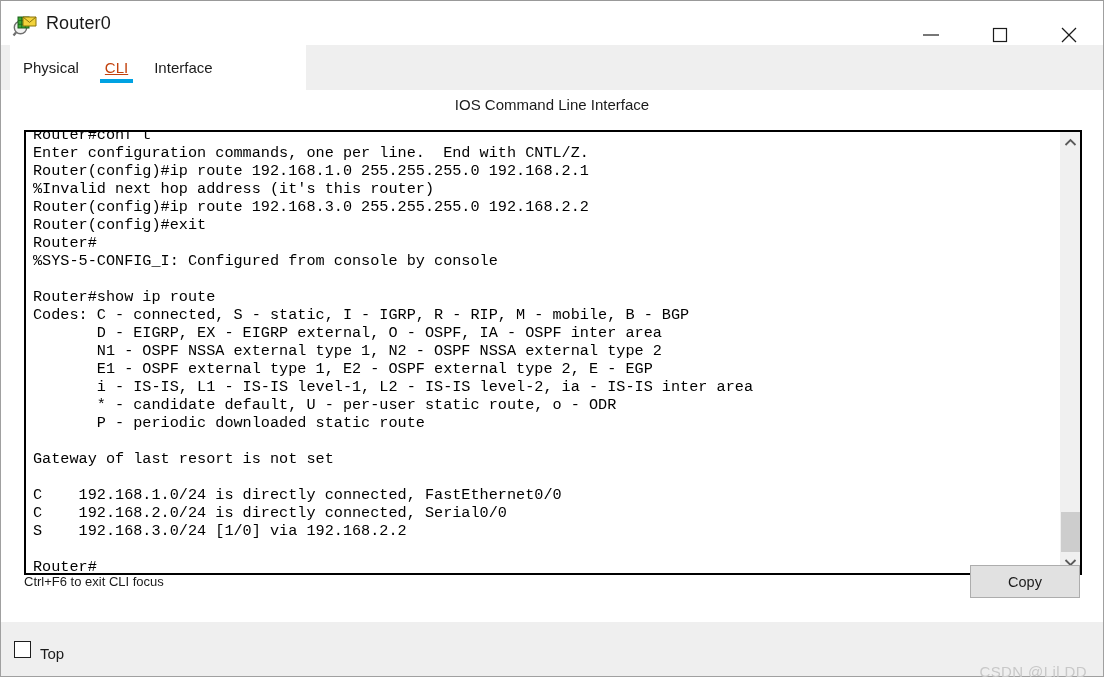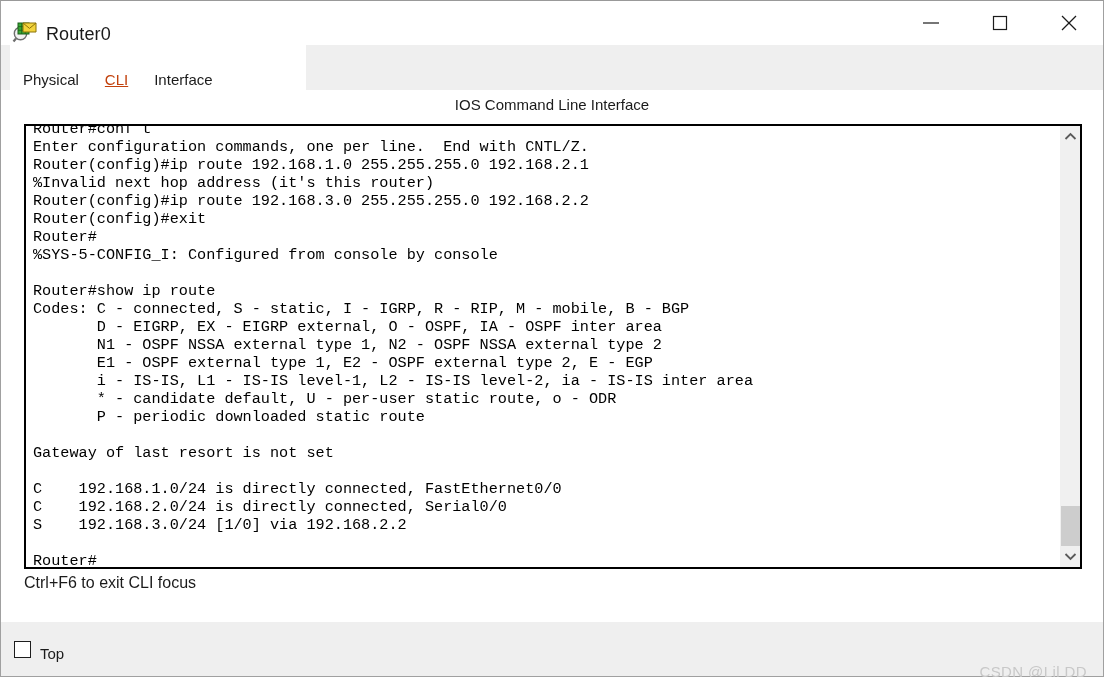--- a/index.html
+++ b/index.html
@@ -13,24 +13,24 @@
   #app {
     position: relative;
     width: 1104px; height: 677px;
     background: #ffffff;
     border: 1px solid #a0a0a0;
     border-top: 1px solid #999999;
   }
 
   
   #titlebar {
-    position: absolute; left: 0; top: 0;
+    position: absolute; left: 0; top: 12px;
     width: 1102px; height: 44px;
     background: #ffffff;
-    display: flex; align-items: flex-end;
+    display: flex; align-items: flex-start;
   }
   #title-icon {
     width: 26px; height: 26px;
     margin-left: 11px; margin-right: 8px;
     position: relative; flex: none;
   }
   #title-text {
     font-size: 18px; color: #1a1a1a;
     letter-spacing: 0.1px;
     white-space: nowrap;
@@ -50,21 +50,21 @@
     position: absolute; left: 0; top: 44px;
     width: 1102px; height: 45px;
     background: #efefef;
   }
   #tabs-bg {
     position: absolute; left: 9px; top: 0;
     width: 296px; height: 45px;
     background: #ffffff;
   }
   #tabs {
-    position: absolute; left: 9px; top: 12px;
+    position: absolute; left: 9px; top: 0;
     height: 45px; display: flex; align-items: center;
   }
   .tab {
     position: relative;
     padding: 0 13px;
     height: 45px;
     display: flex; align-items: center;
     font-size: 15px; color: #1b1b1b;
     white-space: nowrap;
   }
@@ -83,21 +83,21 @@
   }
   #cli-header {
     position: absolute; left: 0; top: 0;
     width: 1084px; height: 28px;
     display: flex; align-items: center; justify-content: center;
     font-size: 15px; color: #1b1b1b;
   }
 
   
   #terminal-wrap {
-    position: absolute; left: 14px; top: 34px;
+    position: absolute; left: 14px; top: 40px;
     width: 1058px; height: 445px;
     border: 2px solid #000000;
     background: #ffffff;
     display: flex;
   }
   #terminal {
     flex: 1 1 auto;
     overflow: hidden;
     position: relative;
     background: #ffffff;
@@ -133,21 +133,21 @@
   #sb-thumb {
     position: absolute; left: 1px;
     width: 19px;
     top: 380px; height: 45px;
     background: #cdcdcd;
   }
 
   
   #focus-hint {
     position: absolute; left: 14px; top: 484px;
-    font-size: 16px; color: #1b1b1b;
+    font-size: 13px; color: #1b1b1b;
   }
   #btn-row {
     position: absolute; right: 14px; top: 475px;
     display: flex; gap: 11px;
   }
   .pt-button {
     width: 110px; height: 33px;
     background: #e1e1e1;
     border: 1px solid #adadad;
     display: flex; align-items: center; justify-content: center;
@@ -256,20 +256,23 @@
           <svg width="13" height="9" viewBox="0 0 13 9">
             <polyline points="1.5,2 6.5,7 11.5,2" fill="none" stroke="#5a5a5a" stroke-width="1.8"></polyline>
           </svg>
         </div>
       </div>
     </div>
 
     <div id="focus-hint">Ctrl+F6 to exit CLI focus</div>
 
     <div id="btn-row">
+      <div class="pt-button">
+        <span>Copy</span>
+      </div>
     </div>
   </div>
 
   <div id="bottombar">
     <div id="top-checkbox"></div>
     <div id="top-label">Top</div>
     <div id="watermark" style="color: rgb(200, 200, 200); margin-top: 44px;">CSDN @Lil DD</div>
   </div>
 
 </div>

